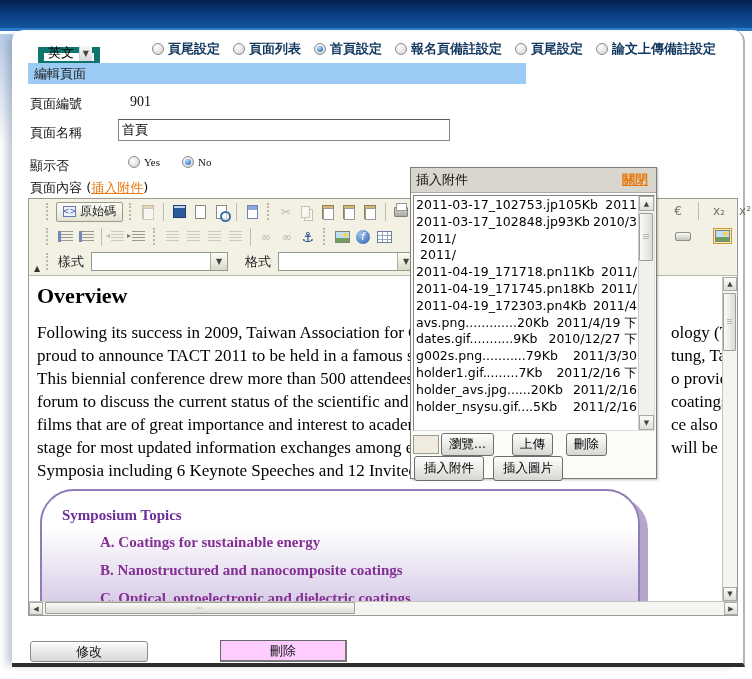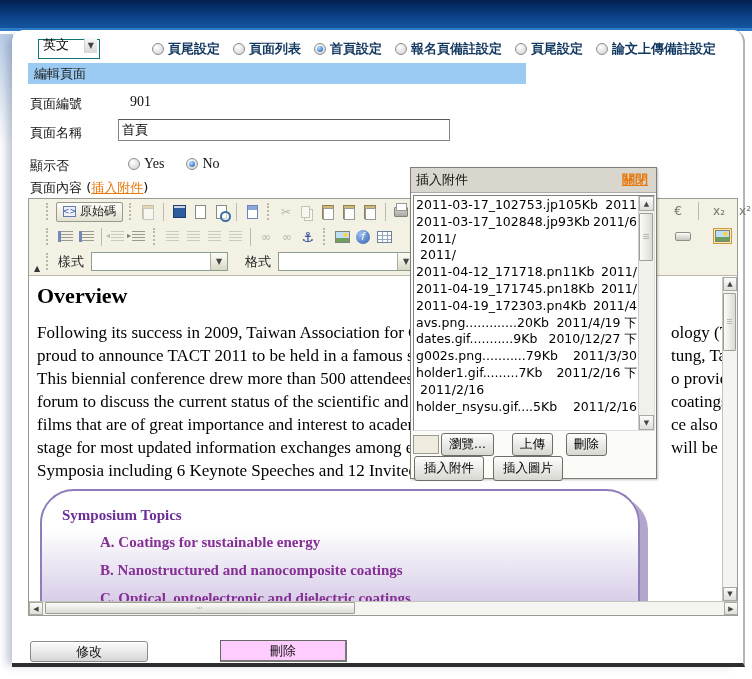--- a/index.html
+++ b/index.html
@@ -12,21 +12,21 @@
     border-bottom:3px solid #2d7dc8; }
   .left-fade { position:absolute; left:0; top:34px; width:13px; height:110px;
     background:linear-gradient(#b9cde6,#fff); }
   .panel { position:absolute; left:12px; top:30px; width:733px; height:637px;
     background:#fff; border-radius:12px 12px 0 0;
     border-right:2px solid #b5b5b5; border-bottom:4px solid #2e2e2e;
     box-shadow:-9px 2px 9px -4px rgba(70,90,130,.35); }
 
   
   .combo { position:absolute; display:flex; align-items:center; justify-content:space-between;
-    background:#fff; border:1px solid #0f766e; font-size:13px; padding:0 2px 8px 4px; }
+    background:#fff; border:6px solid #0f766e; font-size:13px; padding:0 2px 8px 4px;margin-top:8px; }
   .combo .cArr { font-size:8px; color:#444; border-left:1px solid #c8d4e0;
     background:linear-gradient(#f8f8f8,#d8d8d8); padding:3px 3px; }
   .lang { left:26px; top:9px; width:62px; height:20px; }
   .nav-radios { position:absolute; left:140px; top:10px; display:flex; gap:13px; white-space:nowrap; }
   .radio-item { display:inline-flex; align-items:center; gap:4px; font-size:13px;
     font-weight:bold; color:#11375f; cursor:default; }
   .rd { width:12px; height:12px; border-radius:50%; border:1px solid #8c8c8c;
     background:radial-gradient(circle at 35% 30%,#fff,#cfcfcf); flex:0 0 auto; }
   .rd.on::after { content:""; display:block; width:6px; height:6px; margin:2px;
     border-radius:50%; background:radial-gradient(circle at 35% 30%,#9fd0ff 10%,#1557b0); }
@@ -35,21 +35,21 @@
   .section-bar { position:absolute; left:16px; top:33px; width:498px; height:21px;
     background:#9bcbf2; color:#1c1c1c; font-size:13px; padding:2px 0 0 6px; }
   .flabel { position:absolute; left:18px; font-size:13px; color:#111; }
   .serifv { font-family:"Liberation Serif",serif; font-size:14px; color:#111; }
   .pgnum { position:absolute; left:118px; top:64px; }
   .name-input { position:absolute; left:106px; top:89px; width:332px; height:22px;
     border:1px solid #848484; border-top-color:#5a5a5a; font-size:13px; padding:2px 3px;
     font-family:"DejaVu Sans",sans-serif; }
   .disp-radios { position:absolute; left:116px; top:126px; display:flex; gap:22px; }
   .disp-radios .radio-item { font-weight:normal; color:#111;
-    font-family:"Liberation Serif",serif; font-size:14px; }
+    font-family:"Liberation Serif",serif; font-size:11px; }
   .content-row { position:absolute; left:18px; top:149px; font-size:13px; color:#111; }
   .olink { color:#e8790f; text-decoration:underline; cursor:pointer; }
 
   
   .editor { position:absolute; left:16px; top:168px; width:710px; height:418px;
     border:1px solid #9b9b93; background:#fff; }
   .tb { position:absolute; left:0; top:0; width:708px; height:77px;
     background:#f2f1e4; border-bottom:1px solid #b8b8aa; }
   .tb-row { position:relative; height:25px; display:flex; align-items:center; padding-left:14px; gap:3px; }
   .grip { width:4px; height:17px; border-left:2px dotted #b8b8a4; margin:0 3px; }
@@ -405,30 +405,30 @@
       <span class="pop-close">關閉</span>
     </div>
     <div class="flist">
       <div class="frows">
         <div class="frow">
             <span class="fname">2011-03-17_102753.jp105Kb</span>
             <span class="fdate">2011</span>
           </div>
         <div class="frow">
             <span class="fname">2011-03-17_102848.jp93Kb</span>
-            <span class="fdate">2011/6</span>
+            <span class="fdate">2010/3</span>
           </div>
         <div class="frow">
             <span class="fdate">2011/</span>
           </div>
         <div class="frow">
             <span class="fdate">2011/</span>
           </div>
         <div class="frow">
-            <span class="fname">2011-04-12_171718.pn11Kb</span>
+            <span class="fname">2011-04-19_171718.pn11Kb</span>
             <span class="fdate">2011/</span>
           </div>
         <div class="frow">
             <span class="fname">2011-04-19_171745.pn18Kb</span>
             <span class="fdate">2011/</span>
           </div>
         <div class="frow">
             <span class="fname">2011-04-19_172303.pn4Kb</span>
             <span class="fdate">2011/4</span>
           </div>
@@ -442,20 +442,21 @@
           </div>
         <div class="frow">
             <span class="fname">g002s.png...........79Kb</span>
             <span class="fdate">2011/3/30</span>
           </div>
         <div class="frow">
             <span class="fname">holder1.gif.........7Kb</span>
             <span class="fdate">2011/2/16 下</span>
           </div>
         <div class="frow">
+            <span class="fname">holder_avs.jpg......20Kb</span>
             <span class="fdate">2011/2/16</span>
           </div>
         <div class="frow">
             <span class="fname">holder_nsysu.gif....5Kb</span>
             <span class="fdate">2011/2/16</span>
           </div>
       </div>
       <div class="flist-sb">
         <span class="sbtn" style="left:0;top:0;width:15px;height:15px;">▲</span>
         <span class="thumb" style="left:0;top:17px;width:14px;height:48px;">

